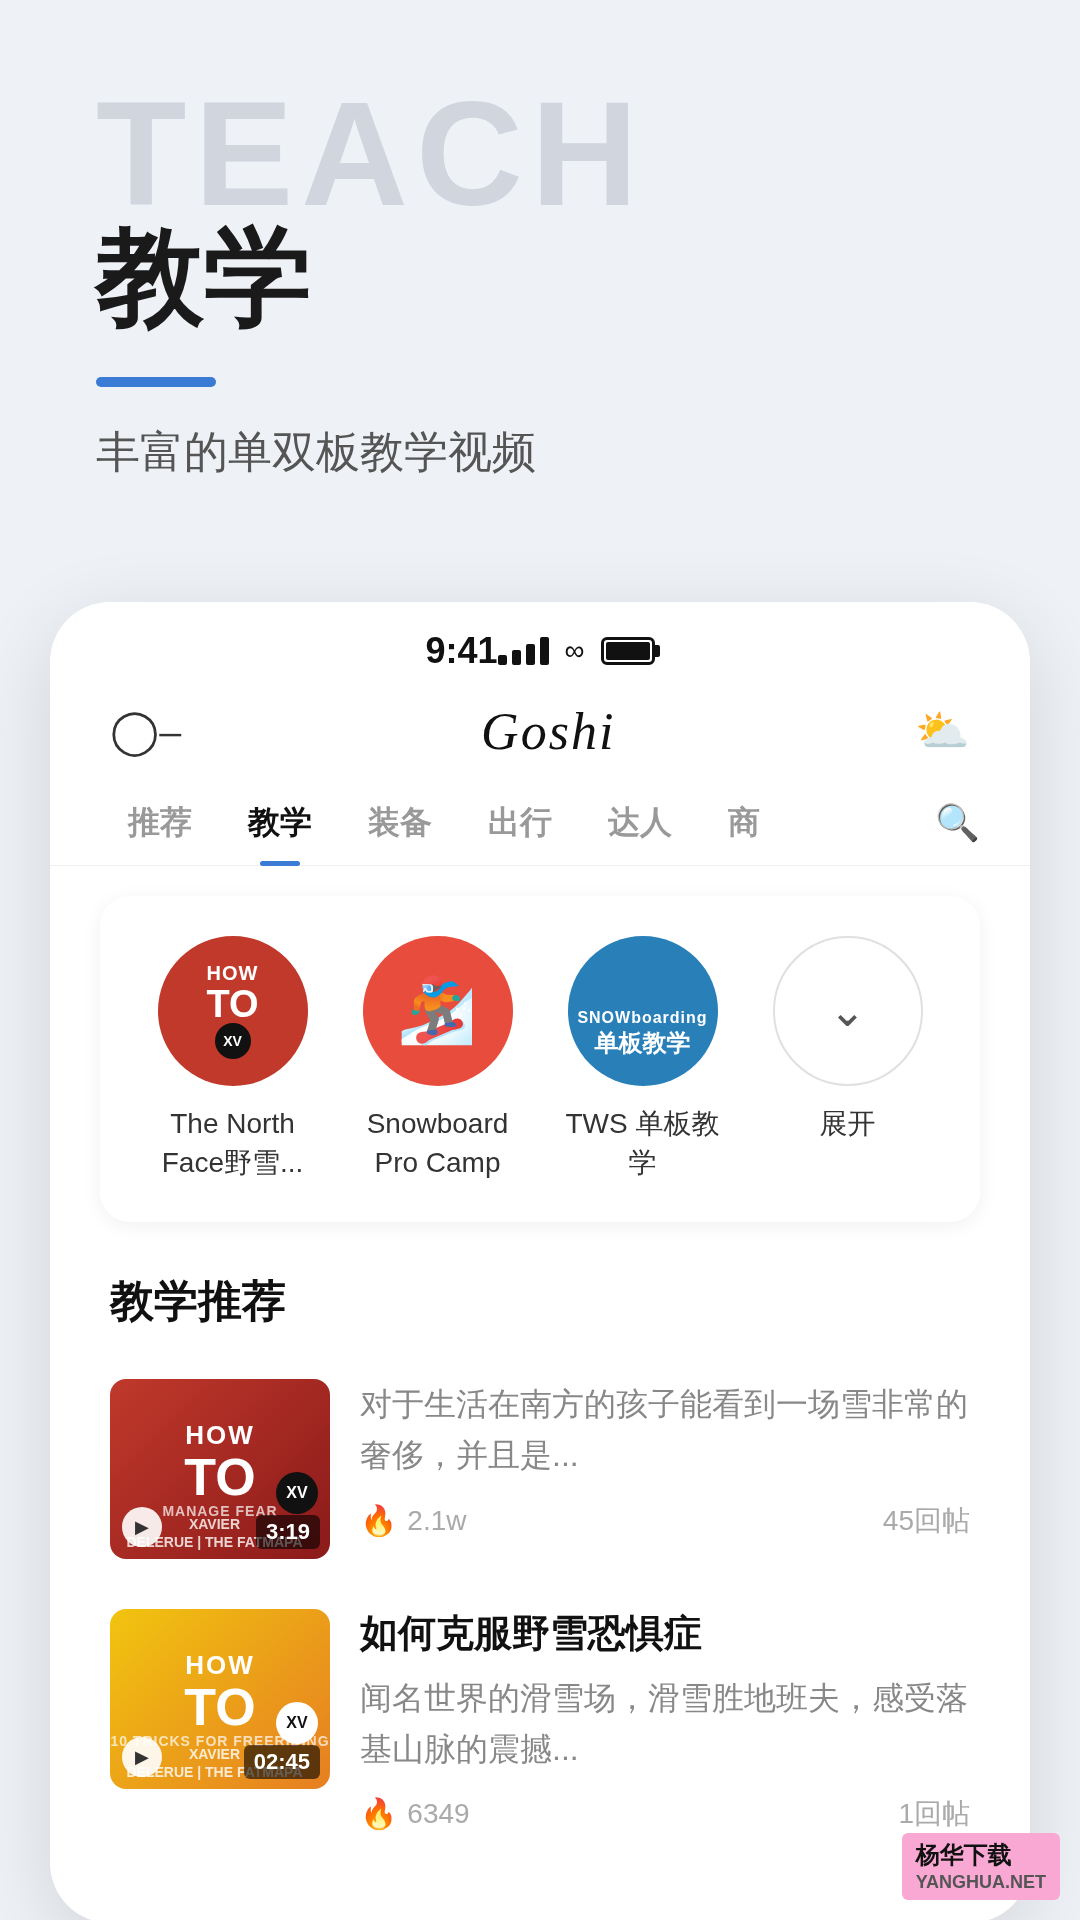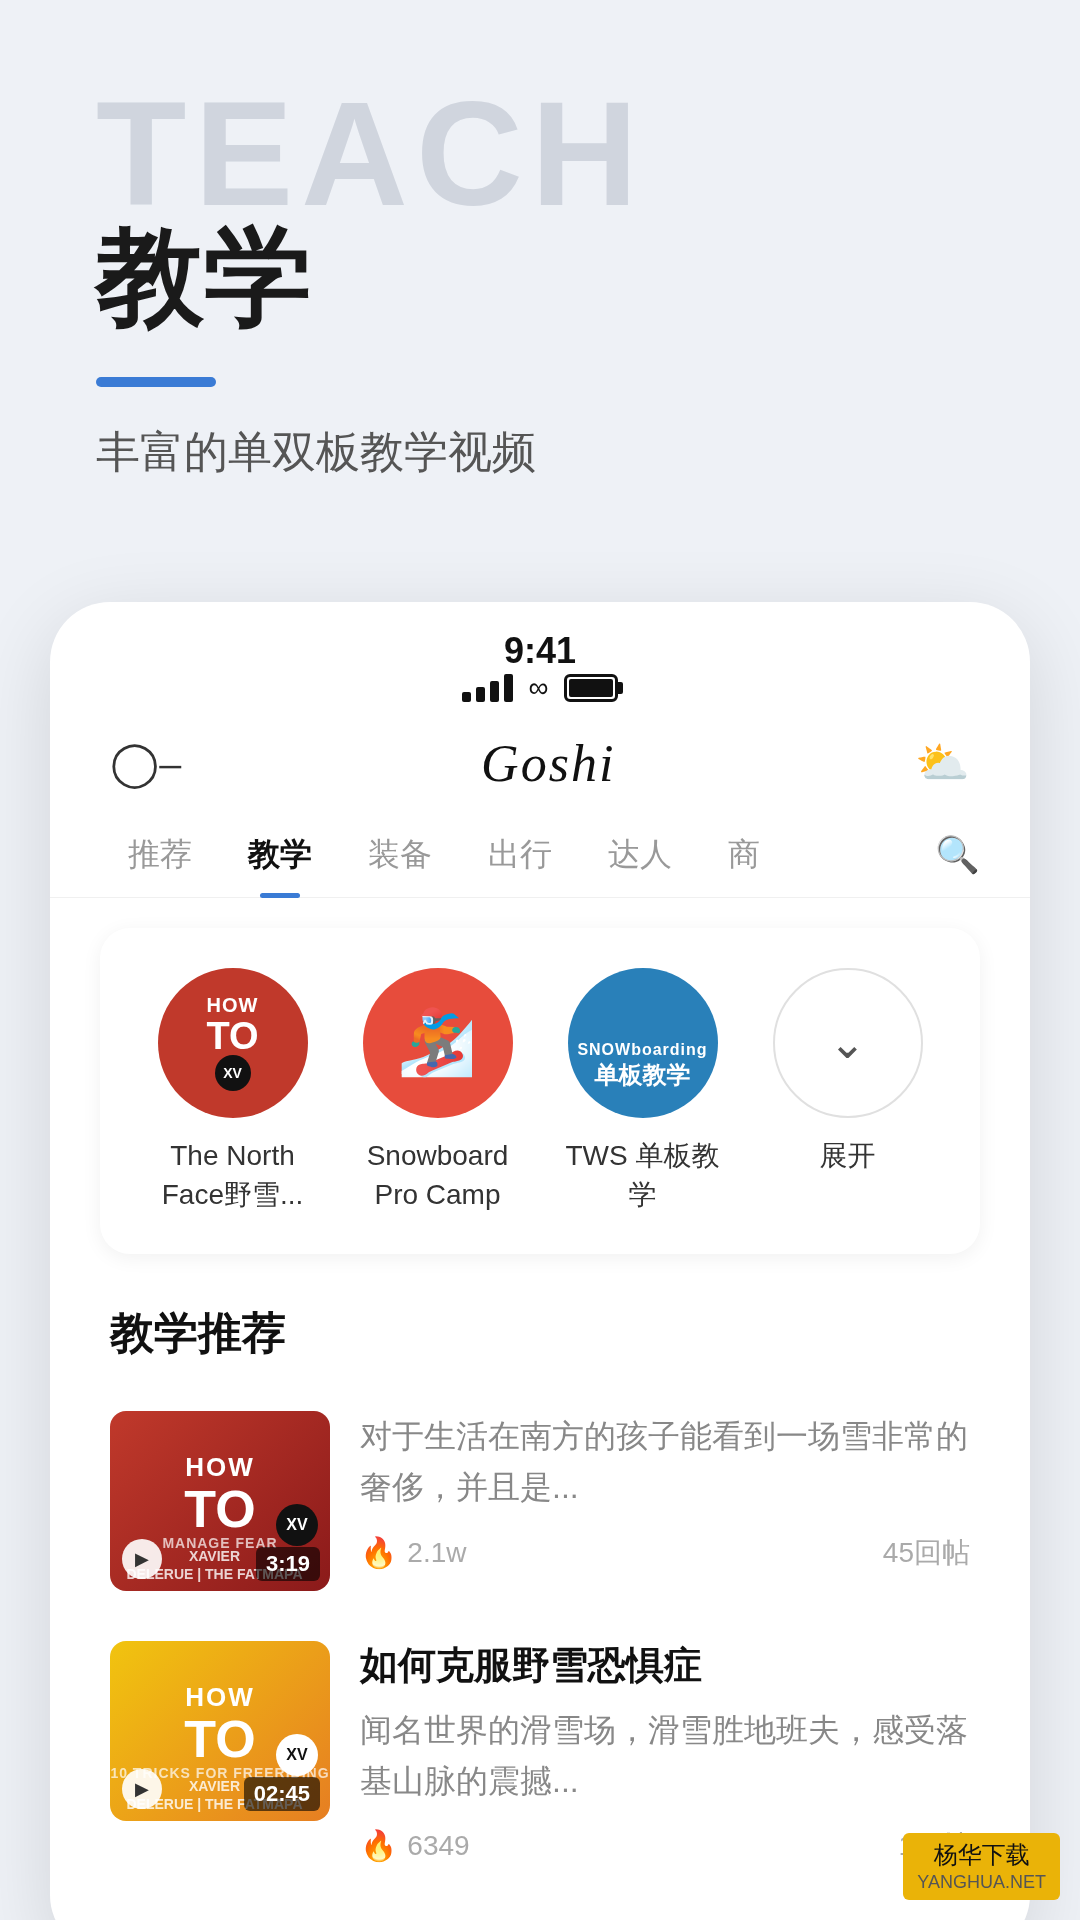--- a/index.html
+++ b/index.html
@@ -53,21 +53,20 @@
       overflow: hidden;
       padding-bottom: 40px;
     }
 
     
     .status-bar {
       display: flex;
       justify-content: center;
       align-items: center;
       padding: 28px 60px 10px 60px;
-      flex-direction: column;
     }
     .status-time {
       font-size: 36px;
       font-weight: 600;
       color: #111;
     }
     .status-icons {
       display: flex;
       align-items: center;
       gap: 16px;
@@ -150,20 +149,21 @@
       gap: 0;
       border-bottom: 1px solid #f0f0f0;
       margin-bottom: 30px;
     }
     .nav-tab {
       padding: 20px 28px;
       font-size: 32px;
       color: #999;
       position: relative;
       white-space: nowrap;
+      font-weight: bold;
     }
     .nav-tab.active {
       color: #111;
       font-weight: 700;
     }
     .nav-tab.active::after {
       content: '';
       position: absolute;
       bottom: -1px;
       left: 50%;
@@ -425,29 +425,29 @@
     }
     .fire-icon {
       font-size: 30px;
     }
 
     
     .watermark {
       position: fixed;
       bottom: 20px;
       right: 20px;
-      background: #eab308;
+      background: #f9a8d4;
       color: #111;
       font-size: 20px;
-      font-weight: 400;
+      font-weight: 700;
       padding: 6px 14px;
       border-radius: 6px;
       z-index: 1000;
       line-height: 1.3;
-      text-align: center;
+      text-align: left;
     }
     .watermark .line1 { font-size: 24px; }
     .watermark .line2 { font-size: 18px; color: #555; }
   </style>
 </head>
 <body>
 
 <div class="hero">
   <div class="hero-teach-en">TEACH</div>
   <div class="hero-teach-zh">教学</div>

